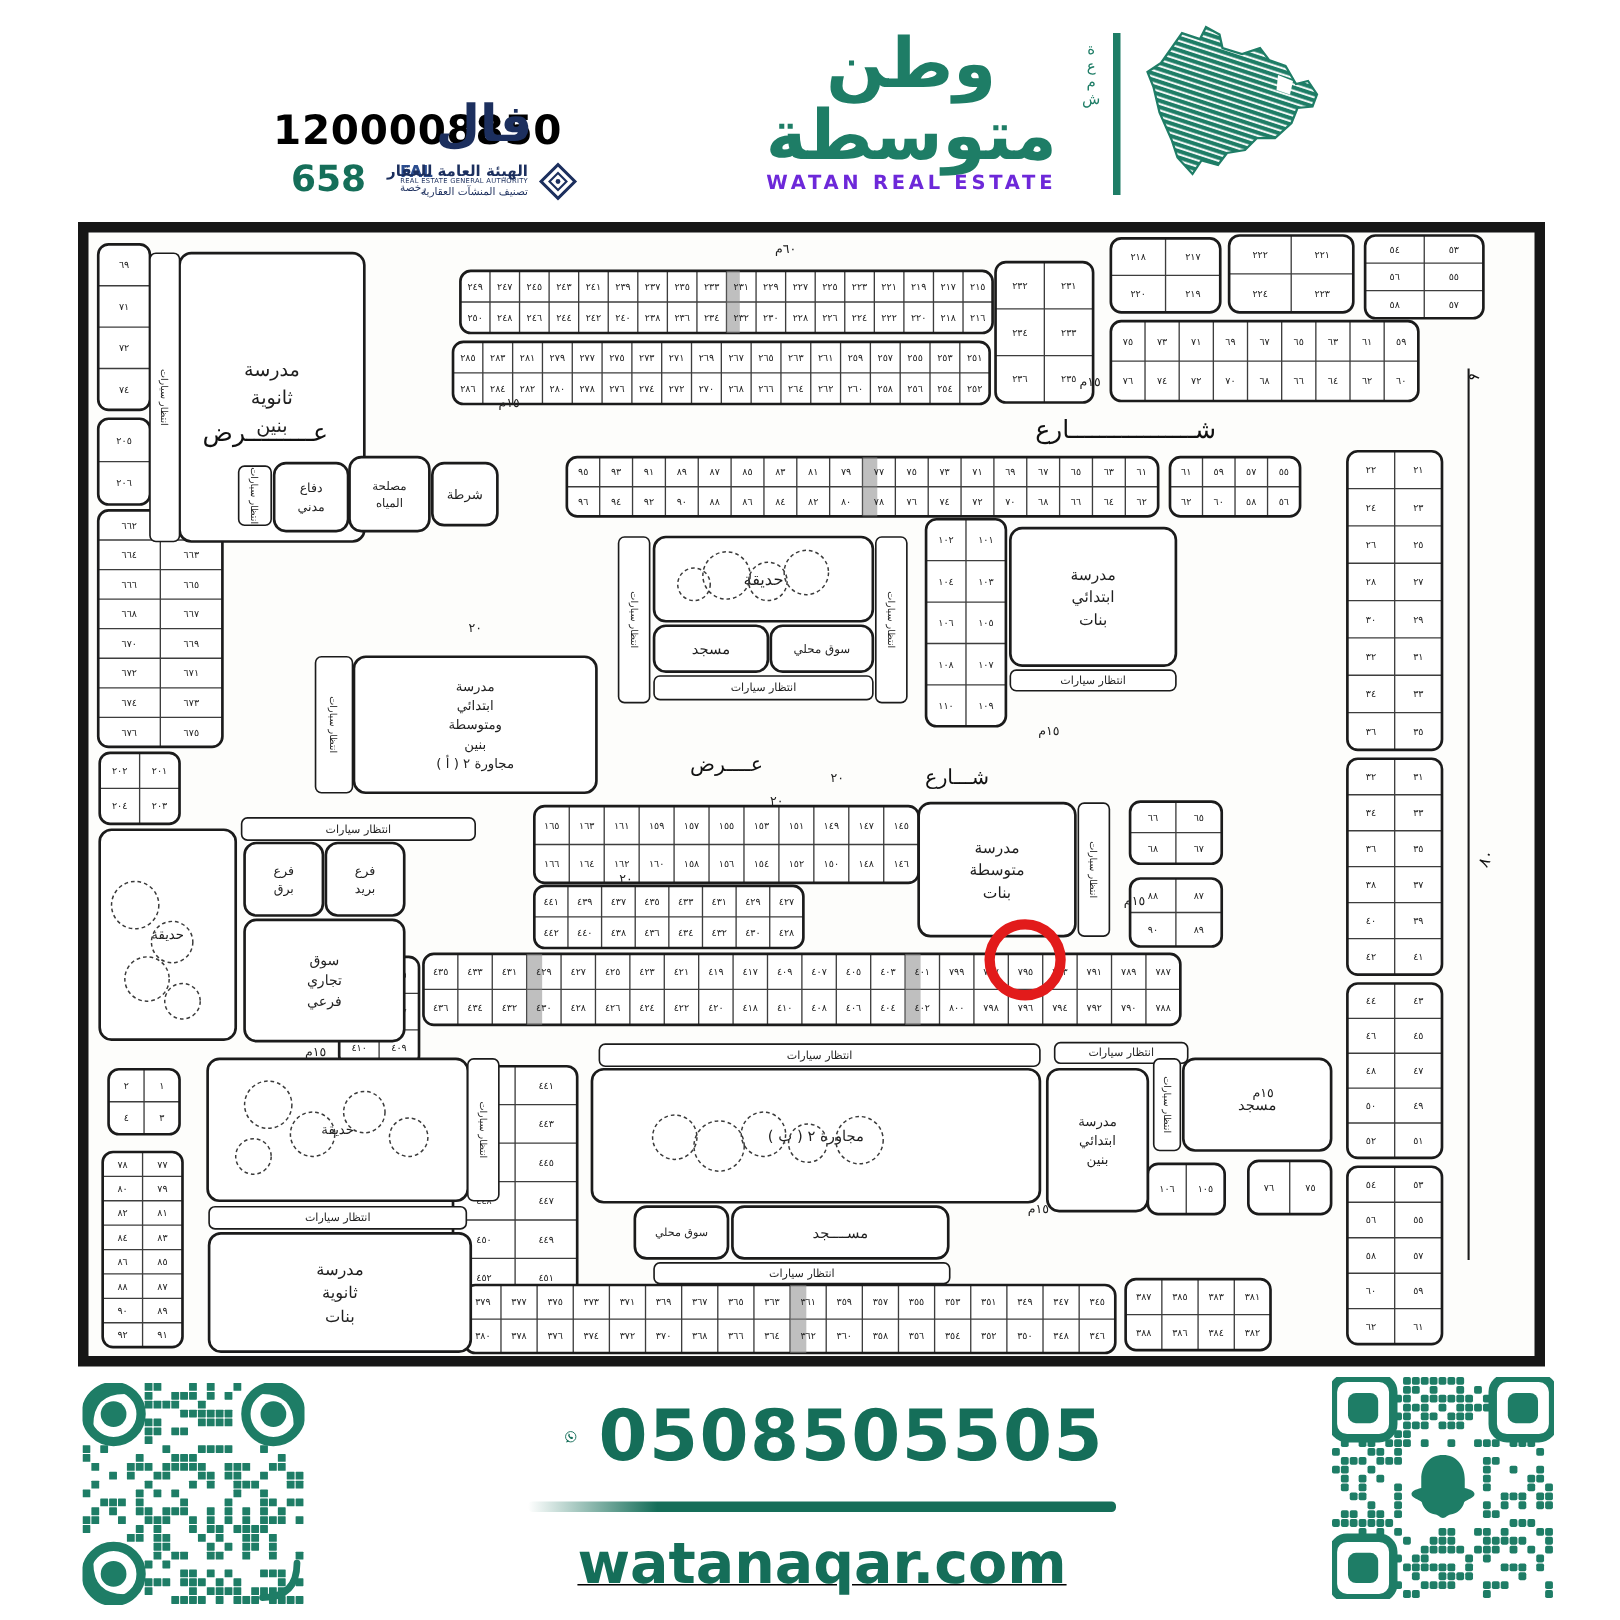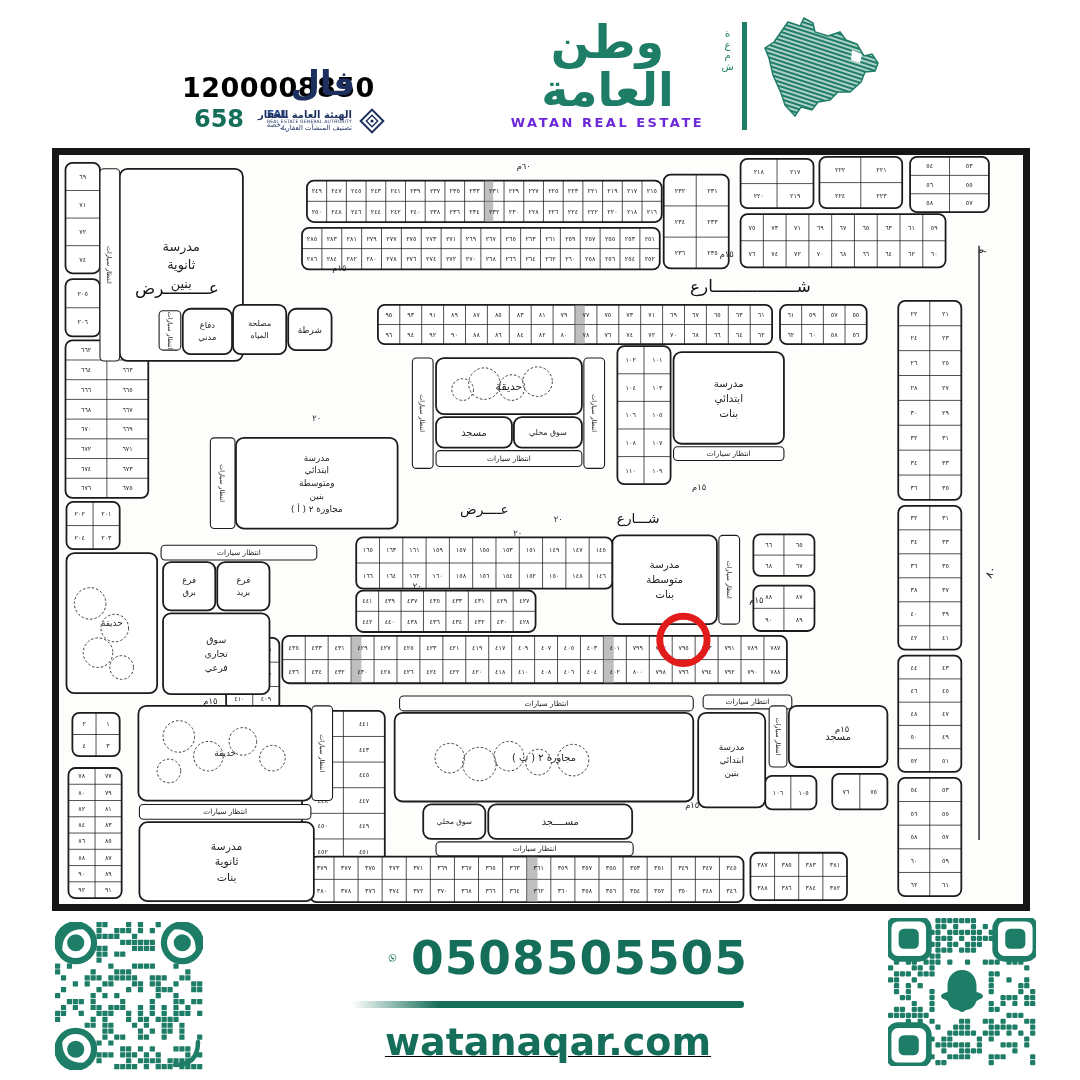--- a/index.html
+++ b/index.html
@@ -63,21 +63,21 @@
       <div class="rega-l3">تصنيف المنشآت العقارية</div>
     </div>
     <svg width="30" height="30" viewBox="0 0 30 30">
       <rect x="7" y="7" width="16" height="16" fill="none" stroke="#1C2F5E" stroke-width="2" transform="rotate(45 15 15)"></rect>
       <rect x="11" y="11" width="8" height="8" fill="none" stroke="#1C2F5E" stroke-width="1.4" transform="rotate(45 15 15)"></rect>
       <circle cx="15" cy="15" r="1.6" fill="#1C2F5E"></circle>
     </svg>
   </div>
 
   <div class="brand" style="left:500px;width:215px;text-align:center;">
-    <div class="brand-ar">وطن العامة</div>
+    <div class="brand-ar">وطن متوسطة</div>
     <div class="brand-en">WATAN REAL ESTATE</div>
   </div>
   <div class="abs brand-vert" style="left:722px;top:28px;height:104px;">شمعة</div>
   <div class="abs brand-bar" style="left:742px;top:22px;"></div>
 
   <svg class="abs" style="left:756px;top:8px;" width="125" height="130" viewBox="0 0 125 130">
     <defs>
       <pattern id="stripes" width="4" height="4" patternUnits="userSpaceOnUse" patternTransform="rotate(18)">
         <rect width="4" height="4" fill="#1E7D66"></rect>
         <line x1="0" y1="1" x2="4" y2="1" stroke="#fff" stroke-width="1.3"></line>
@@ -1048,21 +1048,21 @@
       <circle cx="127.28" cy="20.72" r="8.584" fill="#1E7D66"></circle>
       <circle cx="20.72" cy="127.28" r="18.352" fill="none" stroke="#1E7D66" stroke-width="6.216"></circle>
       <circle cx="20.72" cy="127.28" r="8.584" fill="#1E7D66"></circle>
       <path d="M5,28 Q5,5 28,5" fill="none" stroke="#1E7D66" stroke-width="4.5" stroke-linecap="round"></path>
       <path d="M120,5 Q143,5 143,28" fill="none" stroke="#1E7D66" stroke-width="4.5" stroke-linecap="round"></path>
       <path d="M5,120 Q5,143 28,143" fill="none" stroke="#1E7D66" stroke-width="4.5" stroke-linecap="round"></path>
       <path d="M120,143 Q143,143 143,120" fill="none" stroke="#1E7D66" stroke-width="4.5" stroke-linecap="round"></path>
     </svg>
 </div>
 
-<div class="abs" style="left:388px;top:930px;width:360px;display:flex;align-items:center;gap:14px;justify-content:flex-start;">
+<div class="abs" style="left:376px;top:930px;width:360px;display:flex;align-items:center;gap:14px;justify-content:flex-start;">
   <svg width="52" height="52" viewBox="0 0 52 52">
     <circle cx="26" cy="25" r="20" fill="none" stroke="#156E59" stroke-width="3.6"></circle>
     <path fill="#156E59" d="M8,47 C10,42 11.5,38.5 13,36 L21,42 C17,44.5 12,46.5 8,47 Z"></path>
     <path fill="#156E59" d="M18.5,15.5 c-2.2,1.4 -2.9,3.7 -1.8,6.8 c1.5,4.1 5,8.2 9.1,10.6
       c3,1.7 5.3,1.5 7.1,-0.3 l2,-2 c0.7,-0.7 0.6,-1.9 -0.2,-2.6 l-3.8,-2.9
       c-0.7,-0.6 -1.8,-0.5 -2.4,0.2 l-1.2,1.2 c-2.3,-1.3 -4.8,-3.8 -6.1,-6.1 l1.2,-1.2
       c0.7,-0.6 0.8,-1.7 0.2,-2.4 l-2.9,-3.8 c-0.6,-0.8 -1.9,-0.9 -2.6,-0.2 z"></path>
   </svg>
   <span class="footer-phone">0508505505</span>
 </div>

